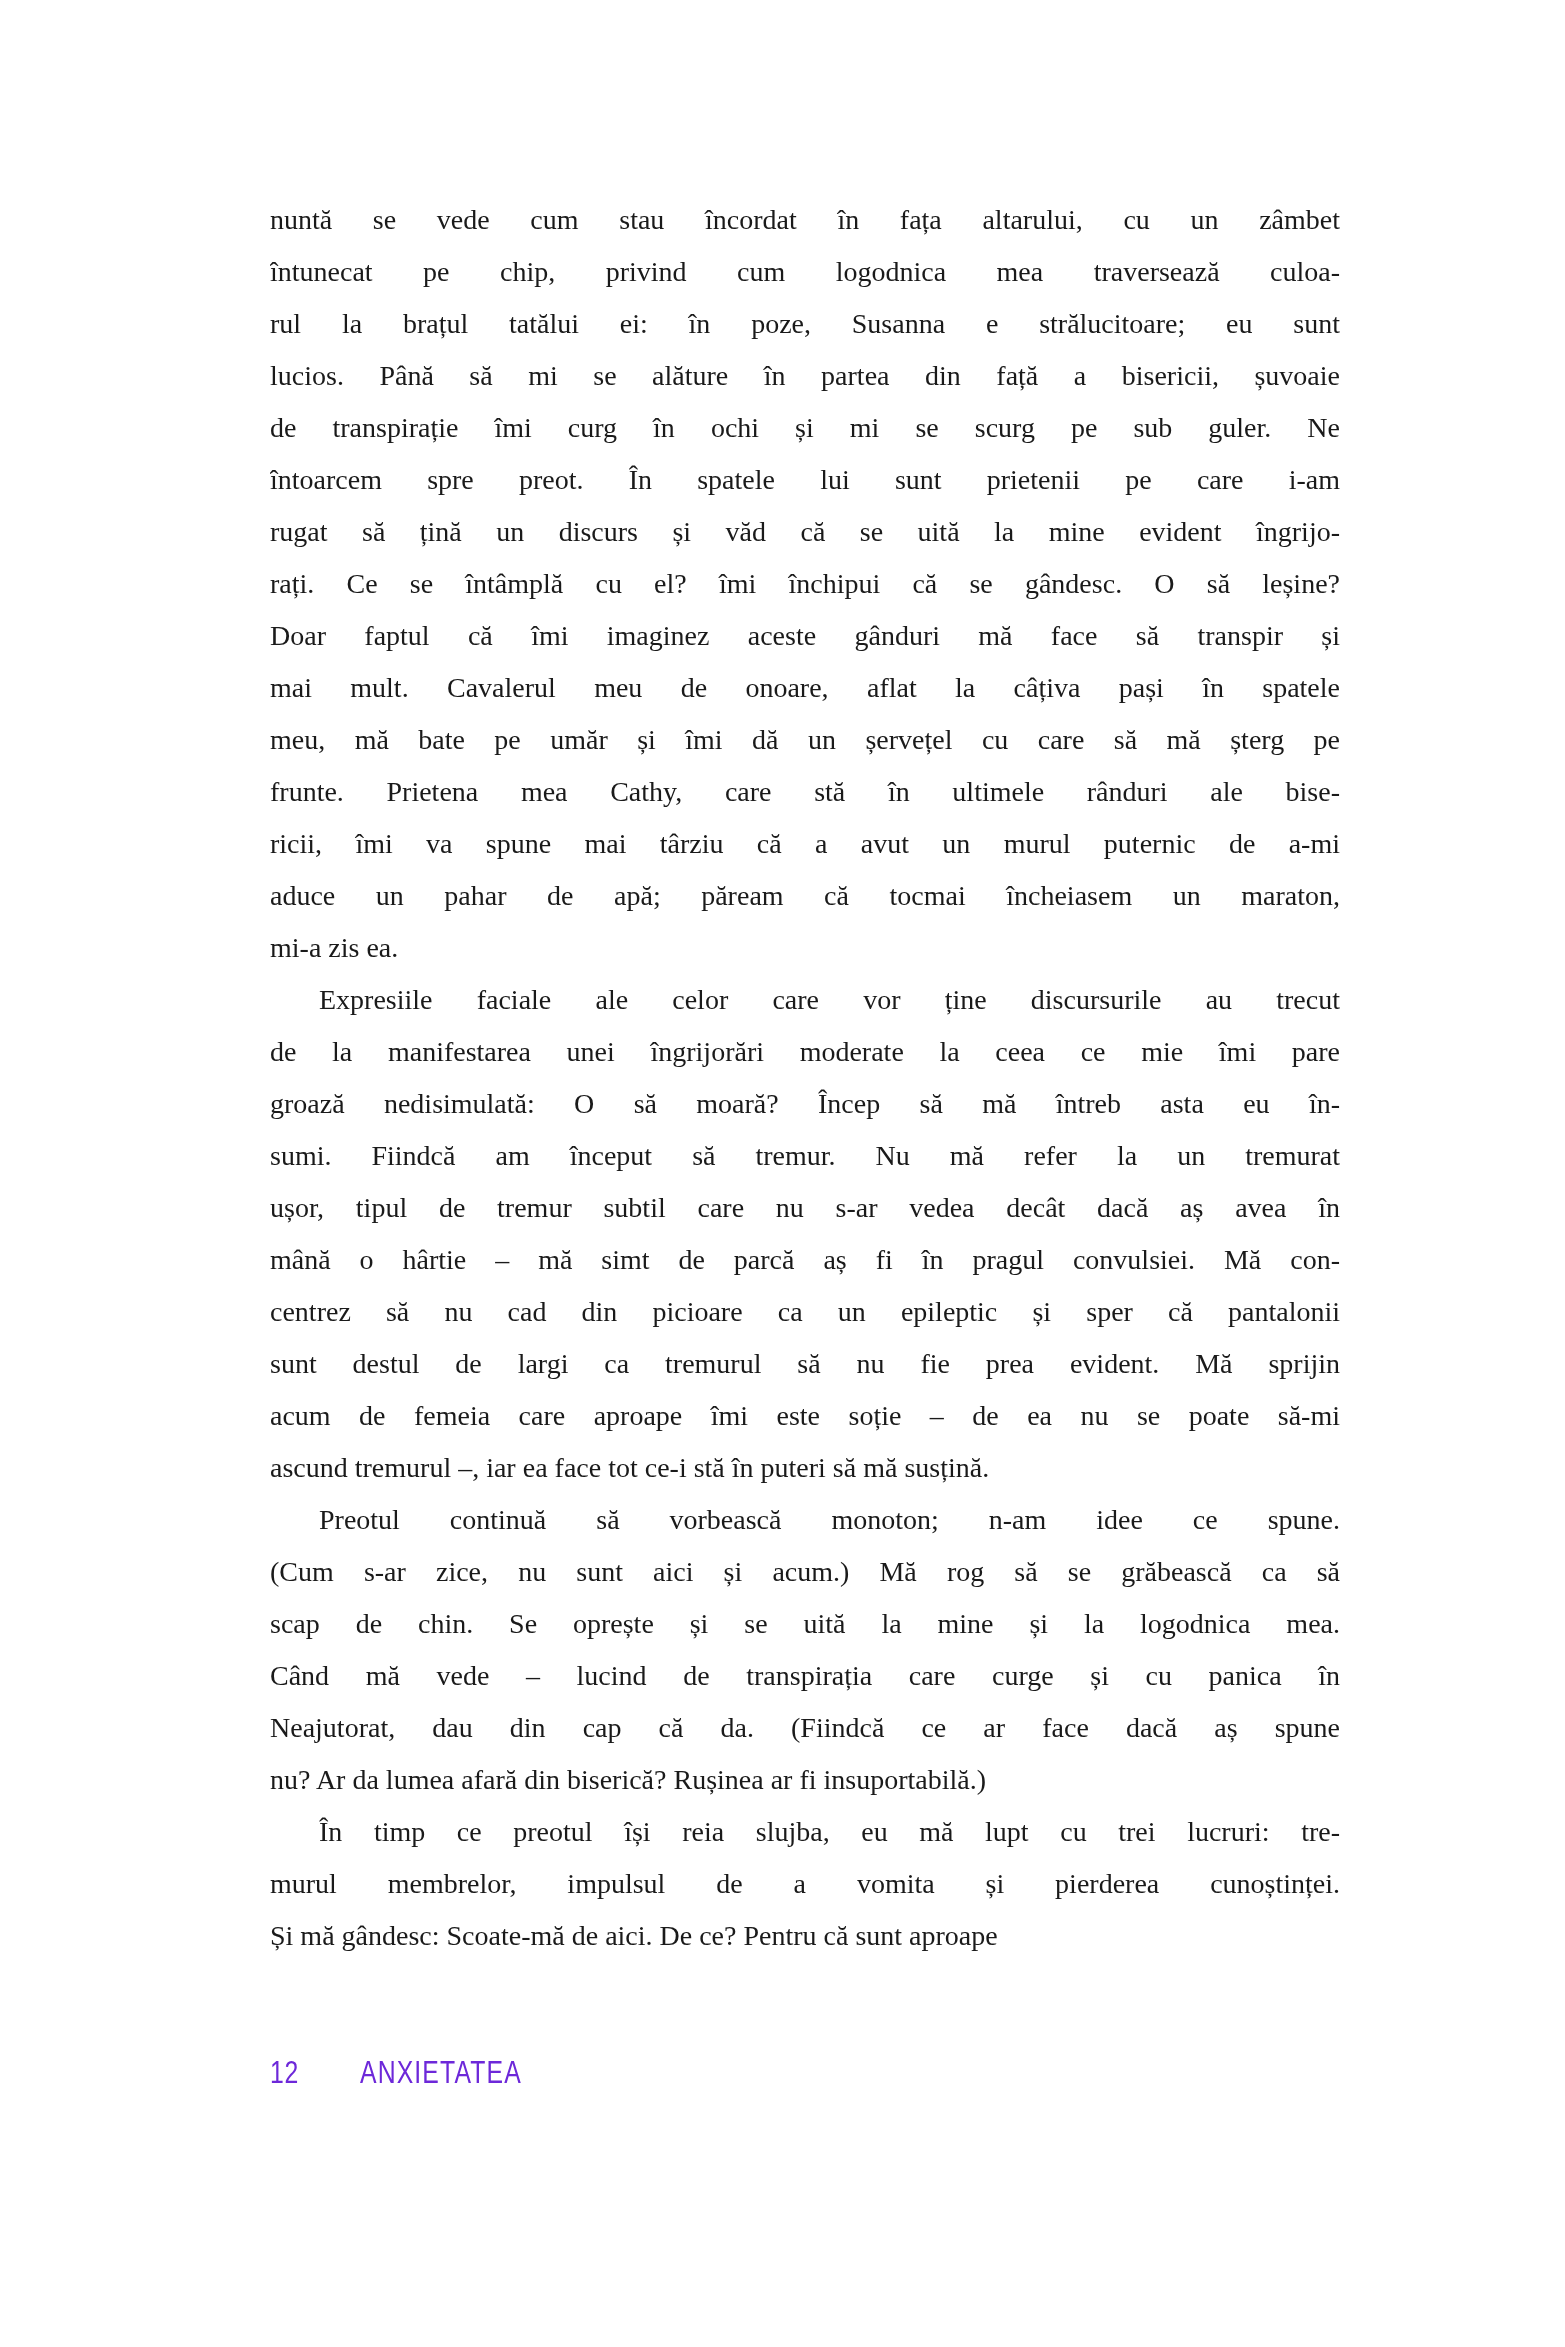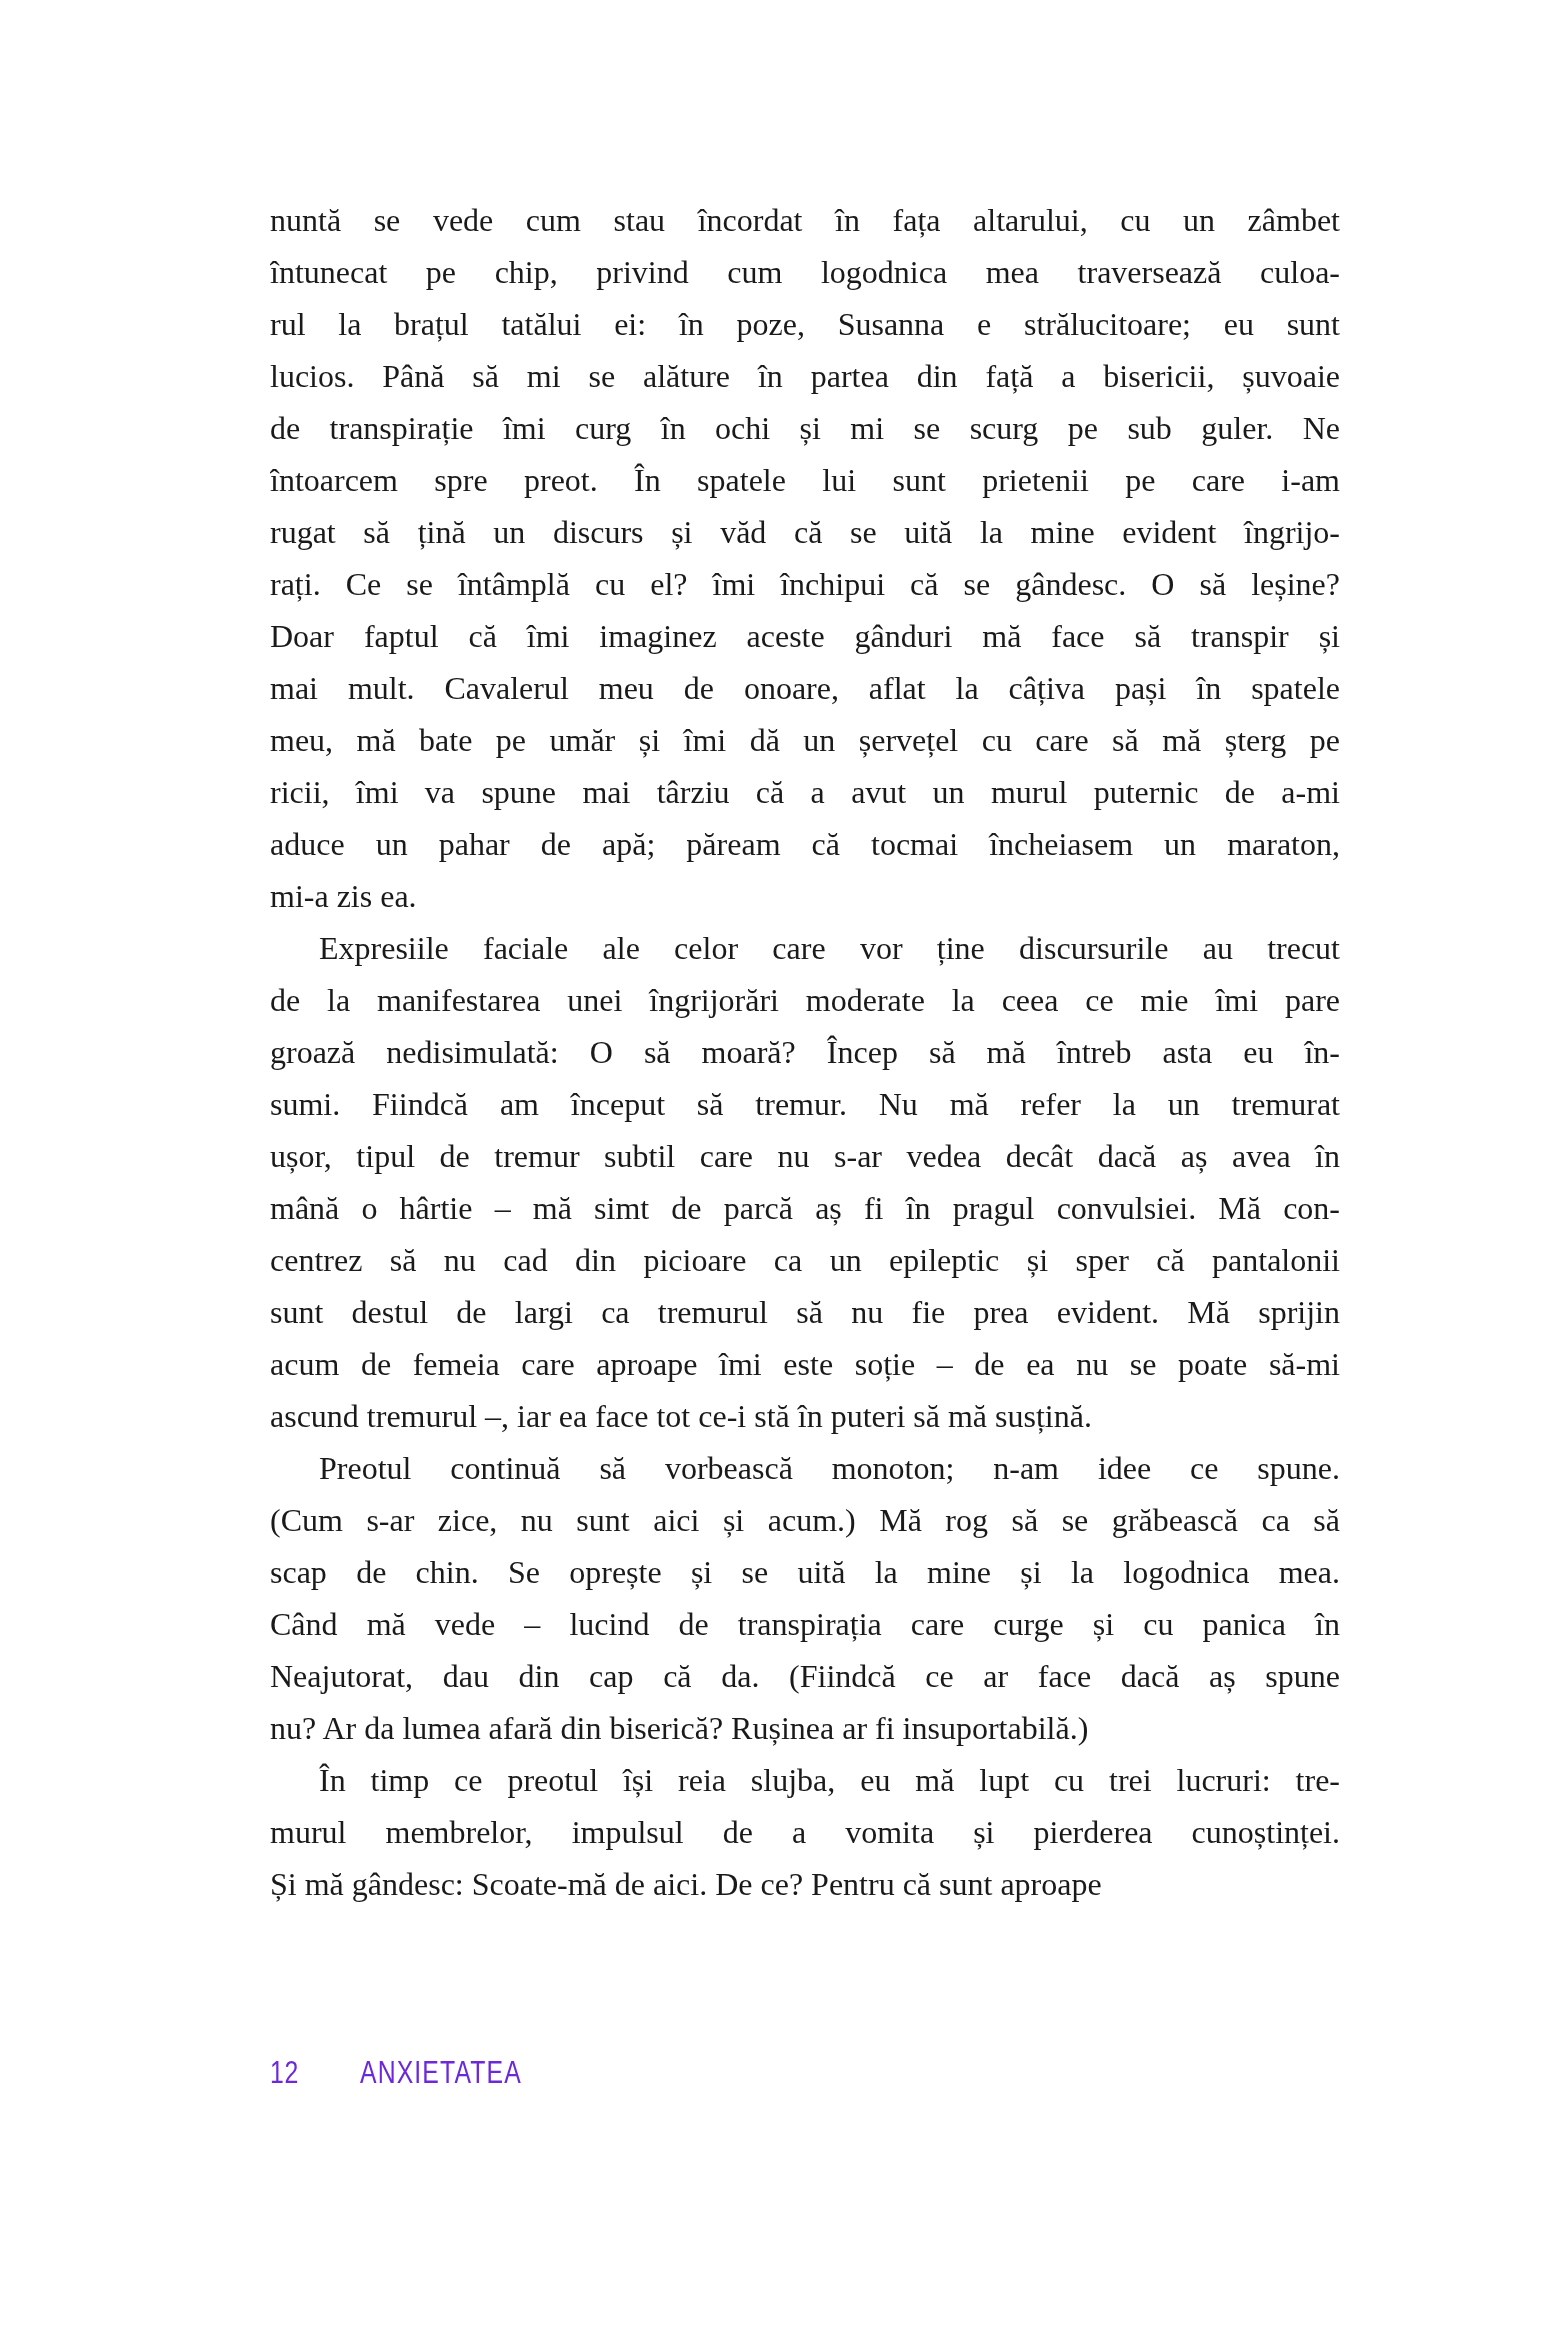--- a/index.html
+++ b/index.html
@@ -9,21 +9,21 @@
     height: 2348px;
     background: #ffffff;
     overflow: hidden;
   }
   .text-block {
     position: absolute;
     left: 270px;
     top: 194px;
     width: 1070px;
     font-family: "Liberation Serif", serif;
-    font-size: 32px;
+    font-size: 28px;
     line-height: 52px;
     color: #1a1a1a;
   }
   .para { margin: 0; }
   .line {
     height: 52px;
     overflow: hidden;
     text-align: justify;
     text-align-last: justify;
   }
@@ -76,20 +76,21 @@
         <div class="line"><span>întunecat pe chip, privind cum logodnica mea traversează culoa-</span></div>
         <div class="line"><span>rul la brațul tatălui ei: în poze, Susanna e strălucitoare; eu sunt</span></div>
         <div class="line"><span>lucios. Până să mi se alăture în partea din față a bisericii, șuvoaie</span></div>
         <div class="line"><span>de transpirație îmi curg în ochi și mi se scurg pe sub guler. Ne</span></div>
         <div class="line"><span>întoarcem spre preot. În spatele lui sunt prietenii pe care i-am</span></div>
         <div class="line"><span>rugat să țină un discurs și văd că se uită la mine evident îngrijo-</span></div>
         <div class="line"><span>rați. </span><span class="it">Ce se întâmplă cu el?</span><span> îmi închipui că se gândesc. </span><span class="it">O să leșine?</span></div>
         <div class="line"><span>Doar faptul că îmi imaginez aceste gânduri mă face să transpir și</span></div>
         <div class="line"><span>mai mult. Cavalerul meu de onoare, aflat la câțiva pași în spatele</span></div>
         <div class="line"><span>meu, mă bate pe umăr și îmi dă un șervețel cu care să mă șterg pe</span></div>
+        <div class="line"><span>frunte. Prietena mea Cathy, care stă în ultimele rânduri ale bise-</span></div>
         <div class="line"><span>ricii, îmi va spune mai târziu că a avut un murul puternic de a-mi</span></div>
         <div class="line"><span>aduce un pahar de apă; păream că tocmai încheiasem un maraton,</span></div>
         <div class="line last"><span>mi-a zis ea.</span></div>
       </div>
       <div class="para">
         <div class="line indent"><span>Expresiile faciale ale celor care vor ține discursurile au trecut</span></div>
         <div class="line"><span>de la manifestarea unei îngrijorări moderate la ceea ce mie îmi pare</span></div>
         <div class="line"><span>groază nedisimulată: </span><span class="it">O să moară?</span><span> Încep să mă întreb asta eu în-</span></div>
         <div class="line"><span>sumi. Fiindcă am început să tremur. Nu mă refer la un tremurat</span></div>
         <div class="line"><span>ușor, tipul de tremur subtil care nu s-ar vedea decât dacă aș avea în</span></div>

